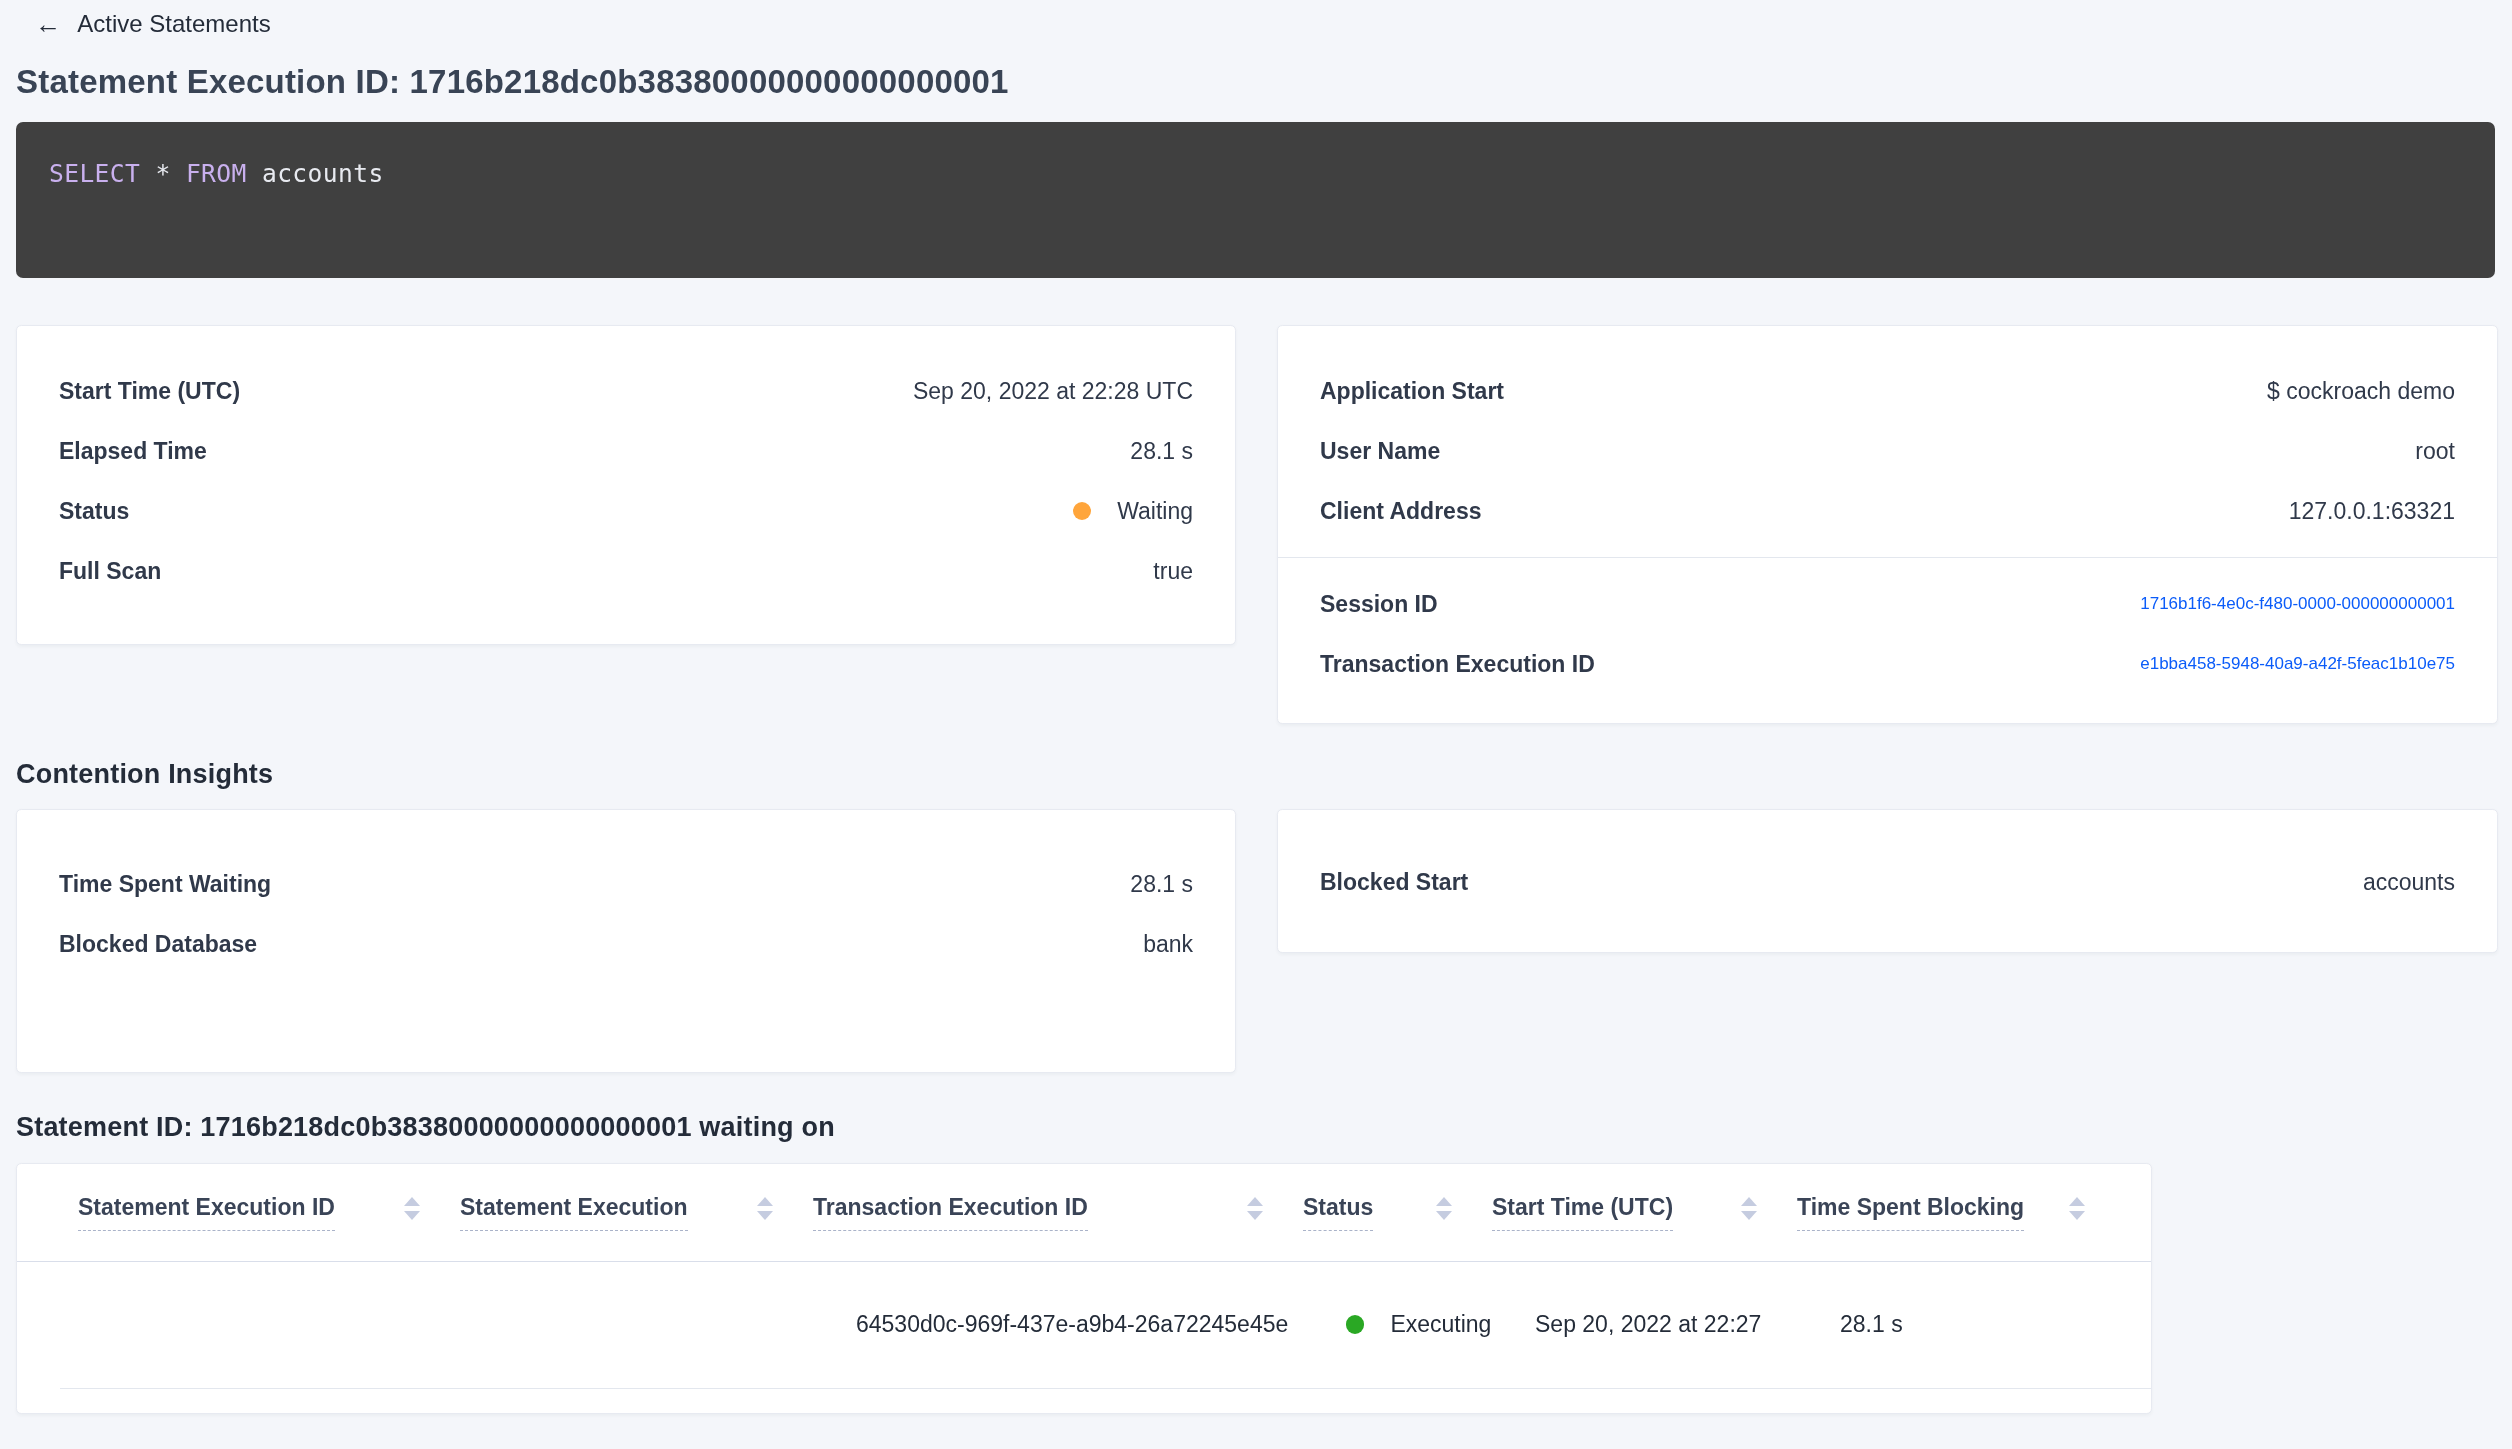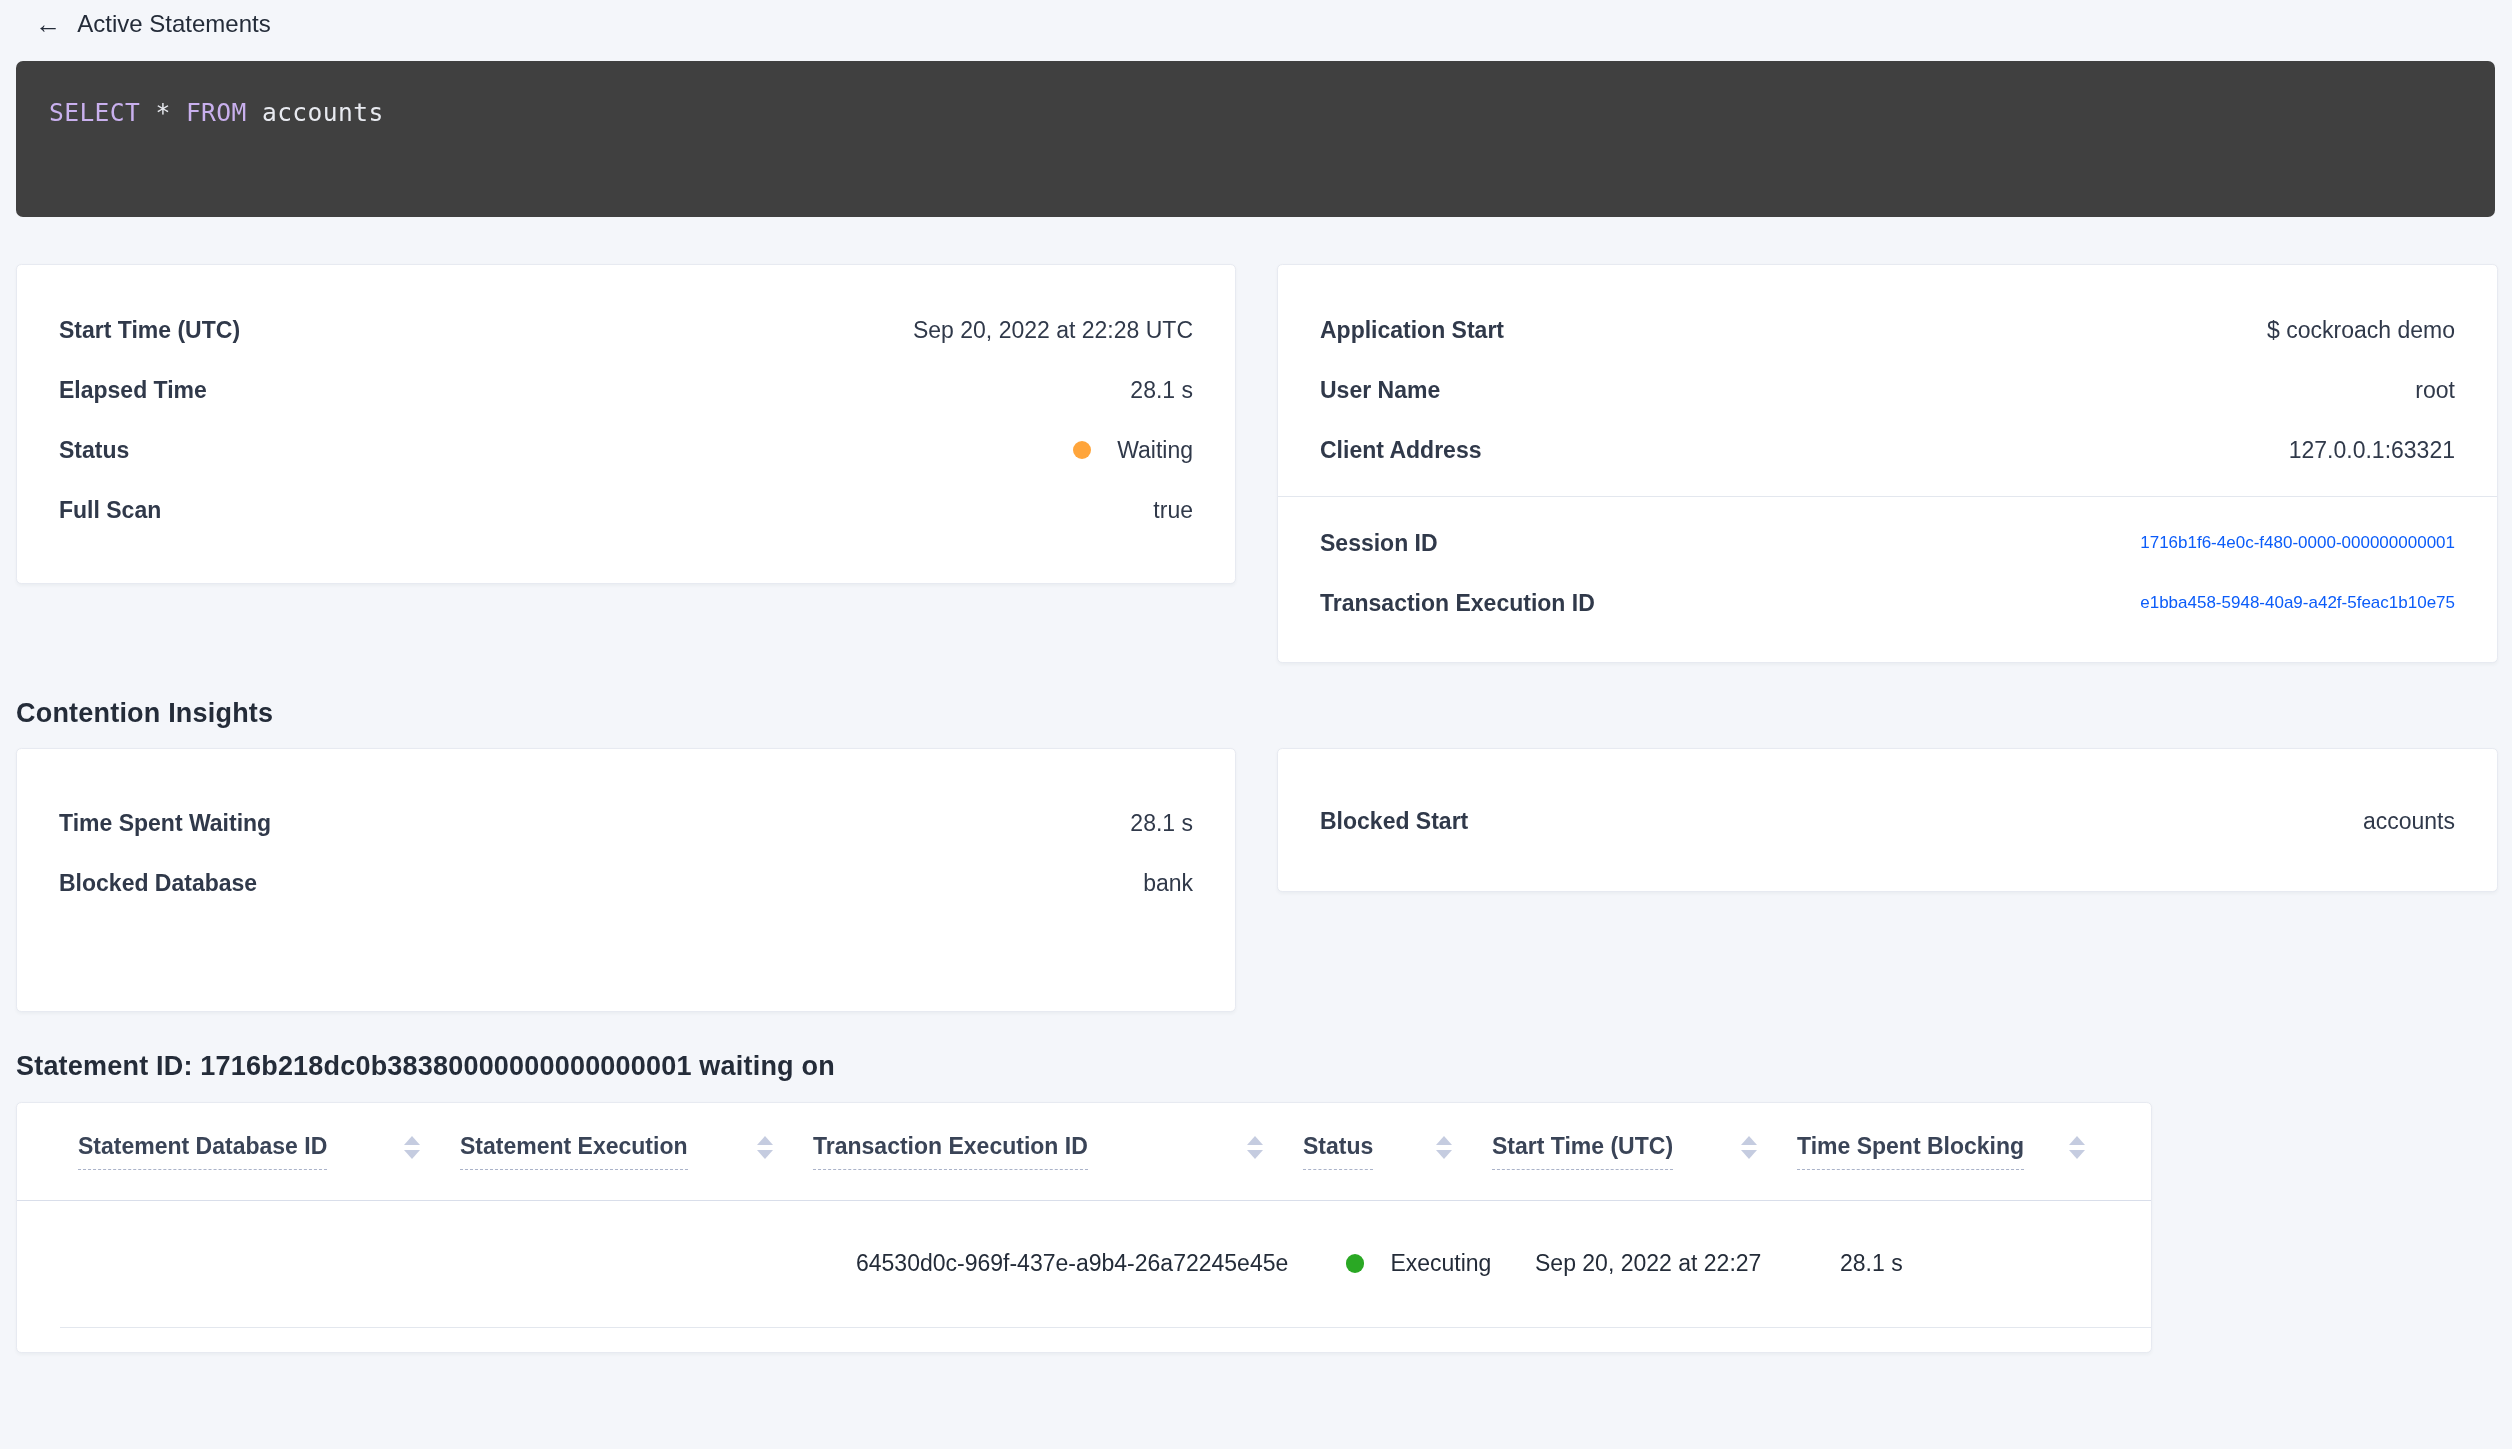--- a/index.html
+++ b/index.html
@@ -137,20 +137,21 @@
 </head>
 <body>
 
 <div class="page">
 
   <div class="backnav">
     <span class="back-arrow">←</span>
     <span class="backnav-label">Active Statements</span>
   </div>
 
+  <h1 class="page-title">Statement Execution ID: 1716b218dc0b38380000000000000001</h1>
 
   <div class="sql-box">
     <code><span class="sql-kw">SELECT</span> <span>*</span> <span class="sql-kw">FROM</span> <span>accounts</span></code>
   </div>
 
   <div class="cards-row row-1">
 
     <div class="card card-overview">
       <div class="kv-row">
         <span class="kv-label">Start Time (UTC)</span>
@@ -219,21 +220,21 @@
         <span class="kv-value">accounts</span>
       </div>
     </div>
   </div>
 
   <h2 class="section-heading h-waiting-on">Statement ID: 1716b218dc0b38380000000000000001 waiting on</h2>
 
   <div class="table-card">
     <div class="tgrid thead-row">
       <div class="th-cell">
-        <span class="th-label">Statement Database ID</span>
+        <span class="th-label">Statement Execution ID</span>
         <span class="sort">
             <span class="tri-up"></span>
             <span class="tri-down"></span>
           </span>
       </div>
       <div class="th-cell">
         <span class="th-label">Statement Execution</span>
         <span class="sort">
             <span class="tri-up"></span>
             <span class="tri-down"></span>

